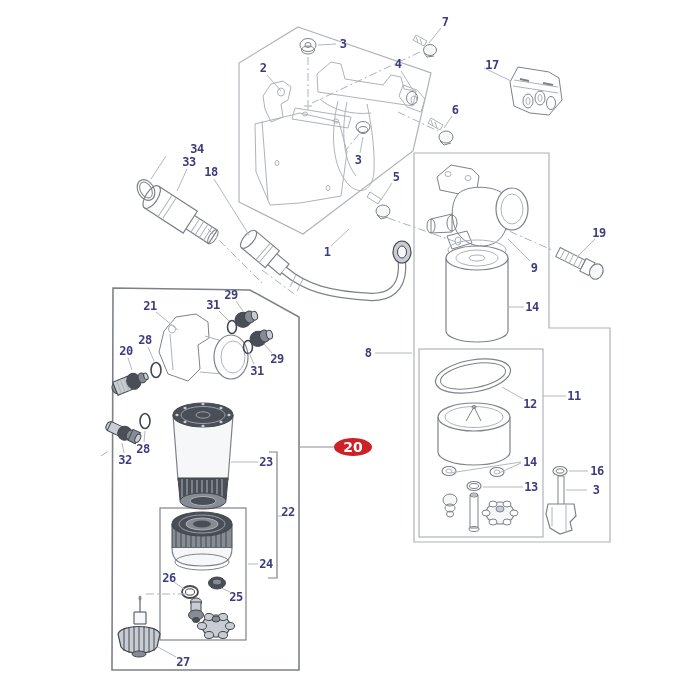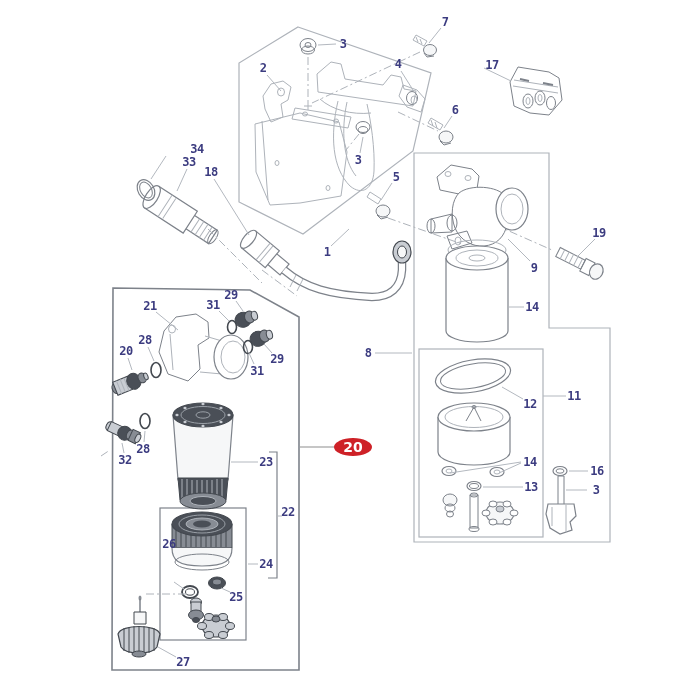--- a/index.html
+++ b/index.html
@@ -379,20 +379,20 @@
       <div class="callout" style="left: 145px; top: 340px;">28</div>
       <div class="callout" style="left: 530px; top: 462px;">14</div>
       <div class="callout" style="left: 597px; top: 471px;">16</div>
       <div class="callout" style="left: 531px; top: 487px;">13</div>
       <div class="callout" style="left: 596px; top: 490px;">3</div>
       <div class="callout" style="left: 125px; top: 460px;">32</div>
       <div class="callout" style="left: 143px; top: 449px;">28</div>
       <div class="callout" style="left: 266px; top: 462px;">23</div>
       <div class="callout" style="left: 288px; top: 512px;">22</div>
       <div class="callout" style="left: 266px; top: 564px;">24</div>
-      <div class="callout" style="left: 169px; top: 544px;">26</div>
+      <div class="callout" style="left: 169px; top: 578px;">26</div>
       <div class="callout" style="left: 236px; top: 597px;">25</div>
       <div class="callout" style="left: 183px; top: 662px;">27</div>
     </div>
 
 <div id="badge" style="left: 353px; top: 447px;">20</div>
 
 </div>
 
 </body></html>

